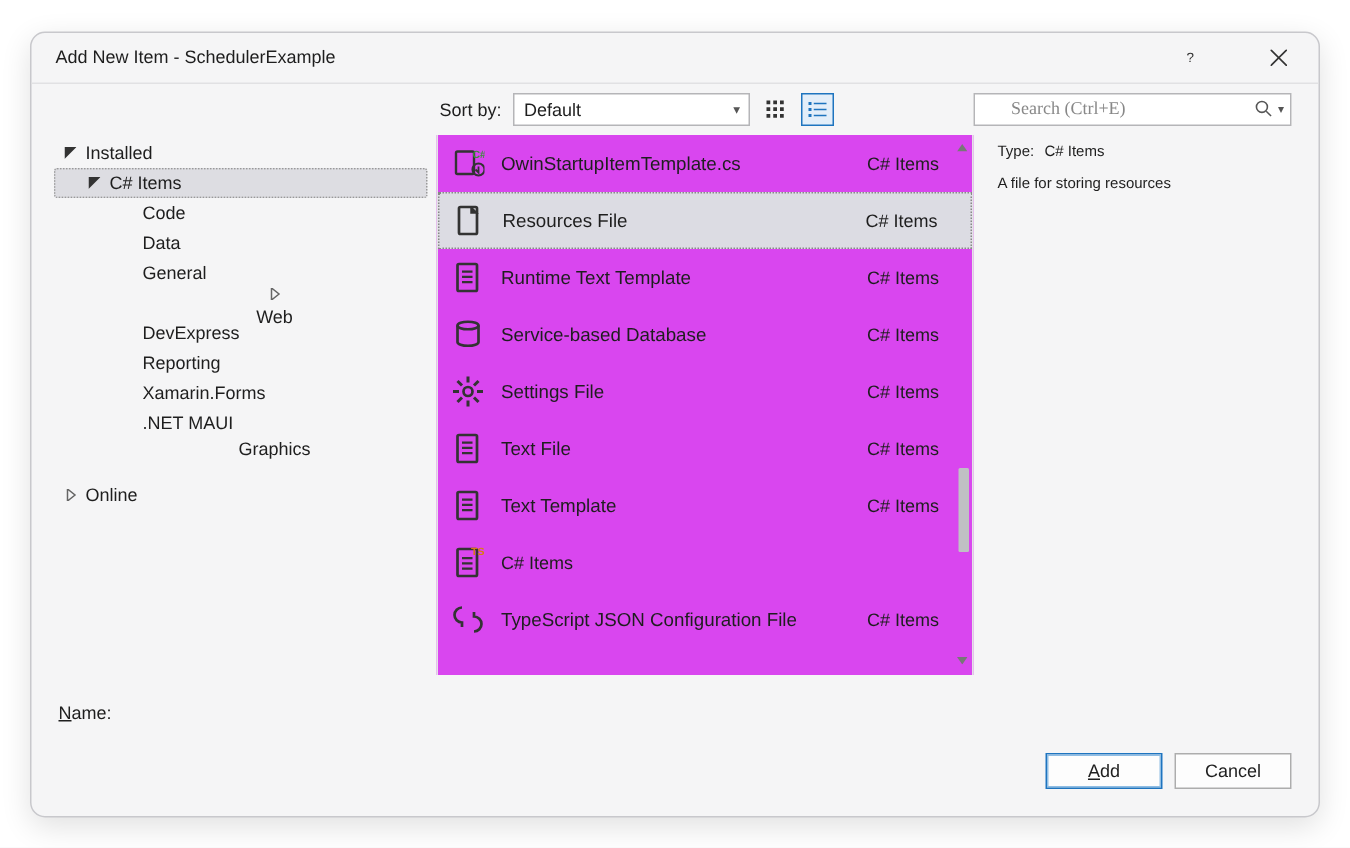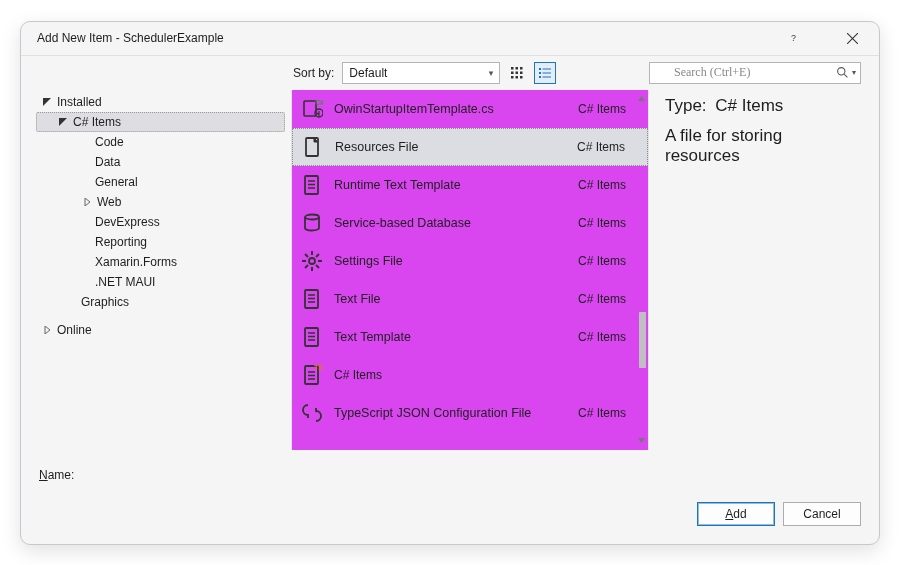--- a/index.html
+++ b/index.html
@@ -97,21 +97,21 @@
     height: 20px;
     padding-left: 4px;
     gap: 4px;
     border-radius: 2px;
   }
   .tree-row.sel { background: #dddde2; border: 1px dotted #999; margin-left:-1px; }
   .tw { display: inline-flex; width: 12px; justify-content: center; }
   .tw svg { width: 8px; height: 8px; }
   .indent-0 { padding-left: 4px; }
   .indent-1 { padding-left: 20px; }
-  .indent-2 { padding-left: 44px; }
+  .indent-2 { padding-left: 44px; flex-direction: column; }
   .indent-3 { padding-left: 58px; }
   
   .list-wrap {
     width: 358px;
     background: #d946ef;
     border-left: 1px solid #e3e3e6;
     border-right: 1px solid #e3e3e6;
     position: relative;
     overflow: hidden;
   }
@@ -132,21 +132,21 @@
   }
   .scroll-thumb { position:absolute; right:0; width:7px; height:56px; top:218px; background:#c0c0c4; border-radius:1px; }
   .scroll-arrow { width:10px; height:10px; display:flex; align-items:center; justify-content:center; }
   .scroll-arrow.up { position:absolute; top:0; left:0; }
   .scroll-arrow.down { position:absolute; bottom:0; left:0; }
   .scroll-arrow svg { width:7px; height:5px; color:#666; }
   
   .details {
     flex: 1;
     padding: 6px 4px 0 16px;
-    font-size: 17px;
+    font-size: 10px;
   }
   .details .row { margin-bottom: 10px; }
   .details .lbl { font-weight: 400; margin-right: 4px; }
   
   .bottom {
     padding: 10px 18px 18px 18px;
   }
   .name-row {
     display: flex; align-items: center; gap: 8px;
     margin-bottom: 20px;

